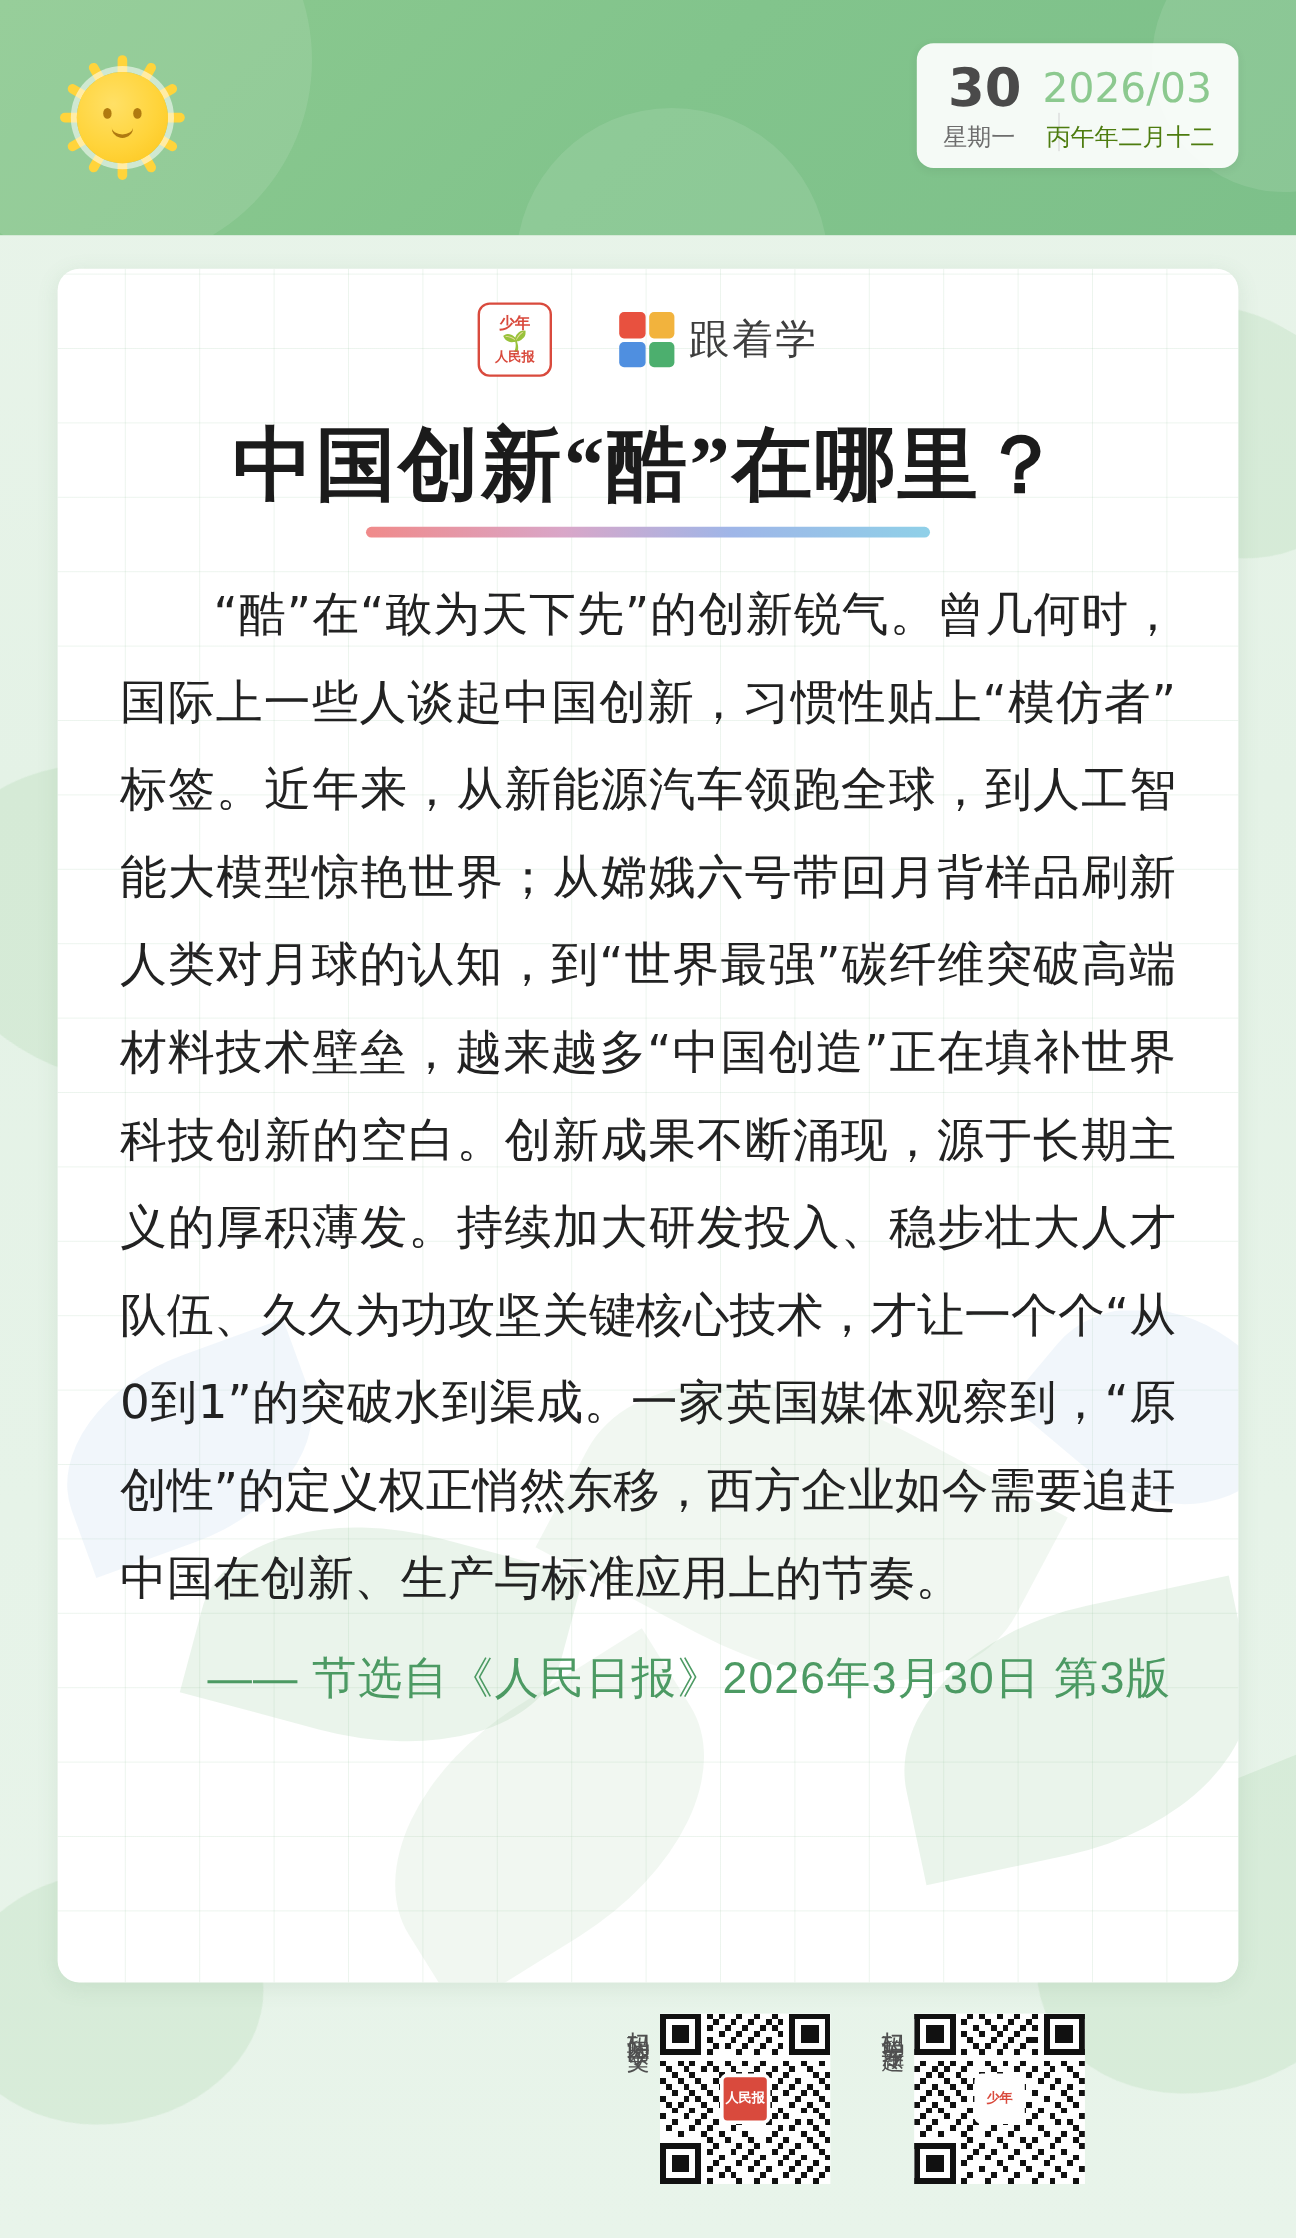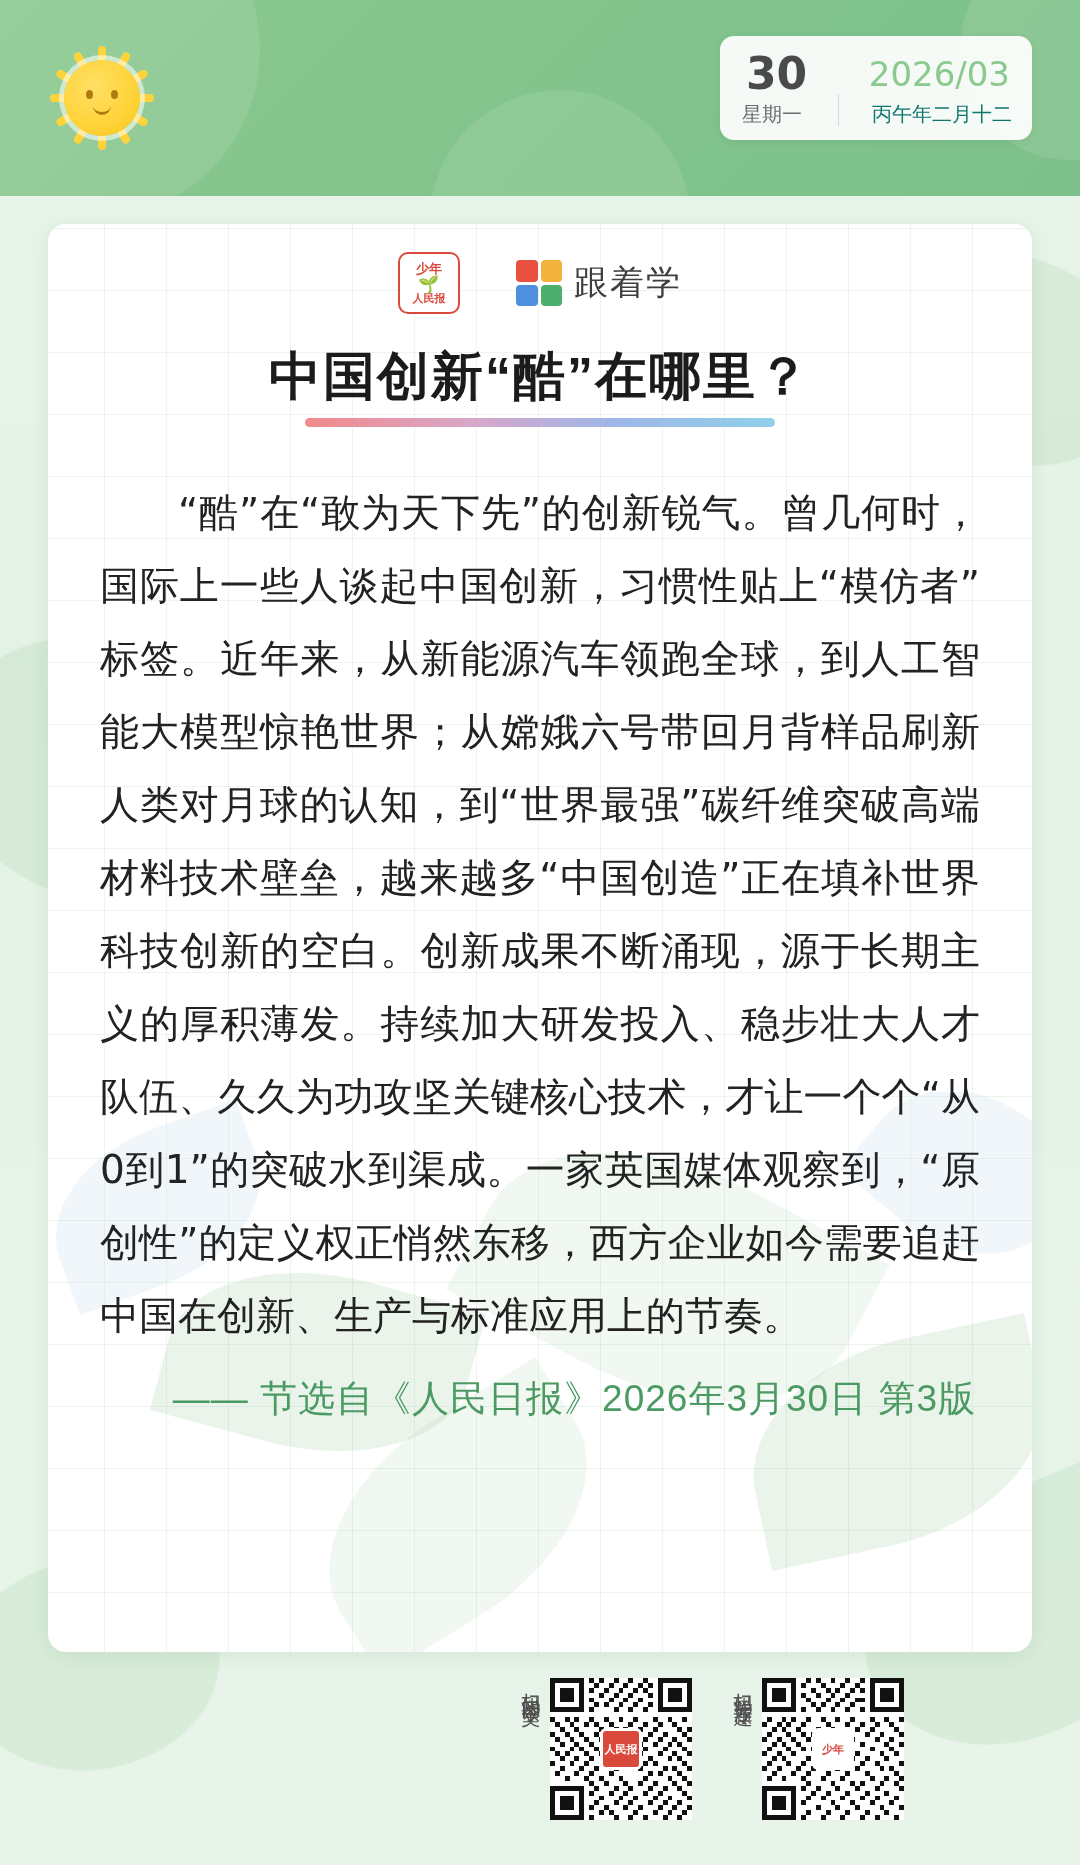--- a/index.html
+++ b/index.html
@@ -91,21 +91,21 @@
     font-size: 76px;
     font-weight: 700;
     letter-spacing: 10px;
     color: #ffffff;
     text-shadow: 0 2px 4px rgba(0,0,0,0.08);
     font-family: "DejaVu Sans", "Liberation Sans", sans-serif;
   }
   .date-card {
     position: absolute;
     right: 48px; top: 36px;
-    width: 312px; height: 104px;
+    width: 268px; height: 104px;
     background: rgba(255,255,255,0.92);
     border-radius: 14px;
     box-shadow: 0 2px 8px rgba(0,0,0,0.06);
   }
   .date-day {
     position: absolute;
     left: 26px; top: 12px;
     font-size: 44px;
     font-weight: 700;
     color: #4a4a4a;
@@ -121,21 +121,21 @@
   .date-weekday {
     position: absolute;
     left: 22px; bottom: 12px;
     font-size: 20px;
     color: #6d6d6d;
   }
   .date-lunar {
     position: absolute;
     right: 20px; bottom: 12px;
     font-size: 20px;
-    color: #0f766e;
+    color: #4d7c0f;
     margin-top: 21px;
   }
   .date-divider {
     position: absolute;
     left: 118px; top: 58px;
     width: 1px; height: 32px;
     background: #d7d7d7;
   }
 
   
@@ -238,26 +238,26 @@
   }
 
   
   .title-wrap {
     position: absolute;
     left: 0; right: 0; top: 118px;
     text-align: center;
   }
   .doc-title {
     display: inline-block;
-    font-size: 52px;
+    font-size: 67px;
     font-weight: 700;
     color: #1b1b1b;
     letter-spacing: 2px;
     padding: 0 8px 0 8px;
-    font-family: Liberation Sans, sans-serif;
+    font-family: Liberation Serif, serif;
   }
   .title-underline {
     margin: 6px auto 0 auto;
     width: 470px; height: 9px;
     border-radius: 5px;
     background: linear-gradient(90deg, #f08a8a 0%, #d9a6c8 35%, #9fb6e8 65%, #8fd0e8 100%);
   }
 
   
   .body-text {

